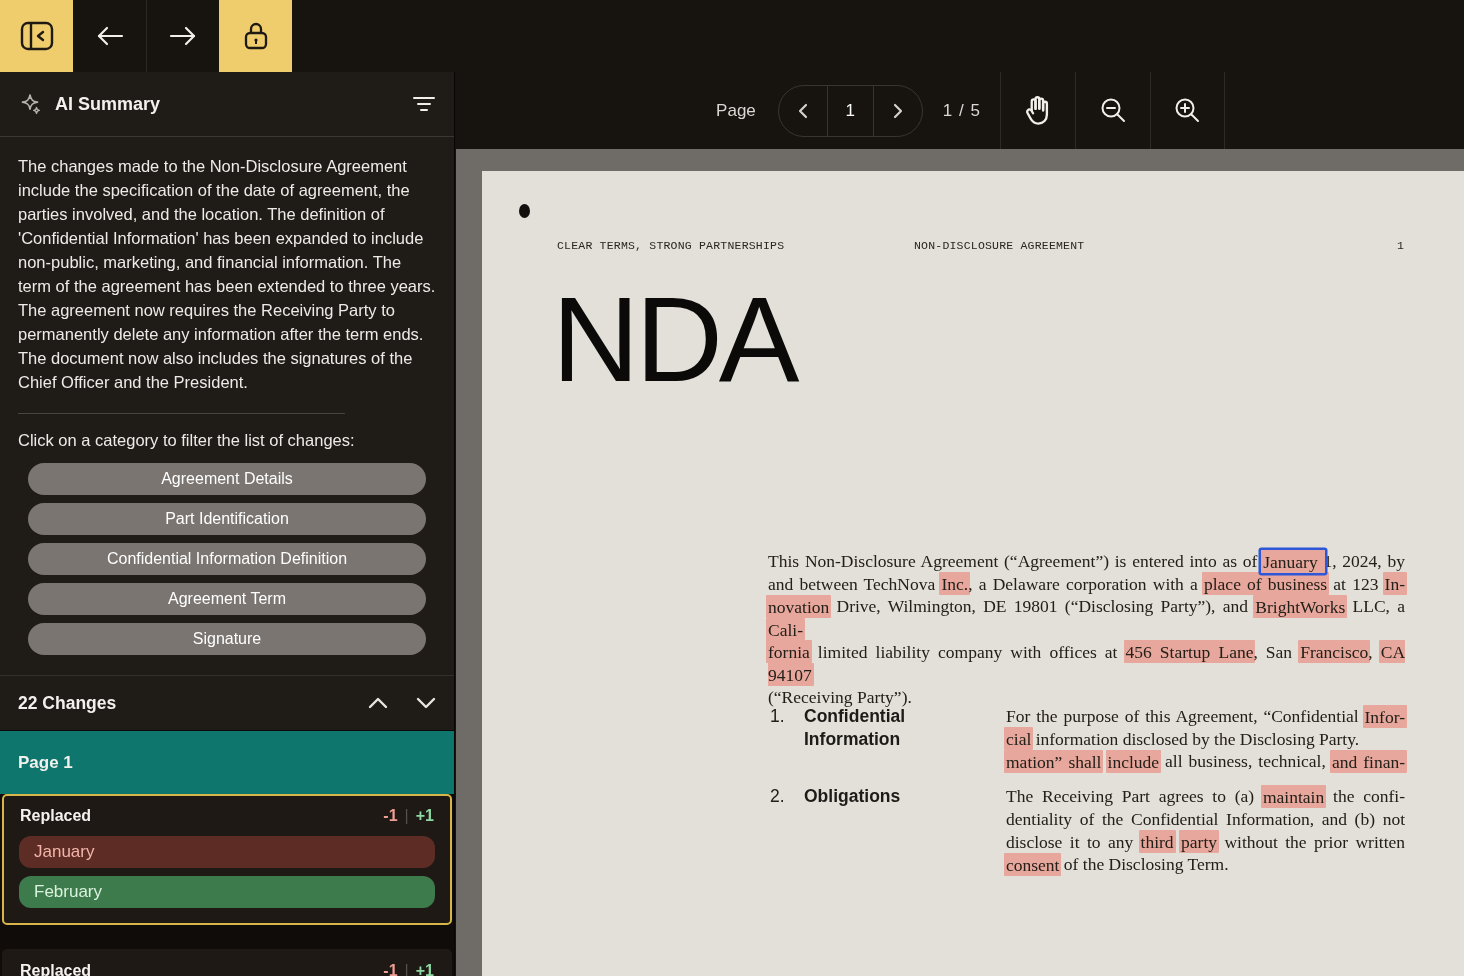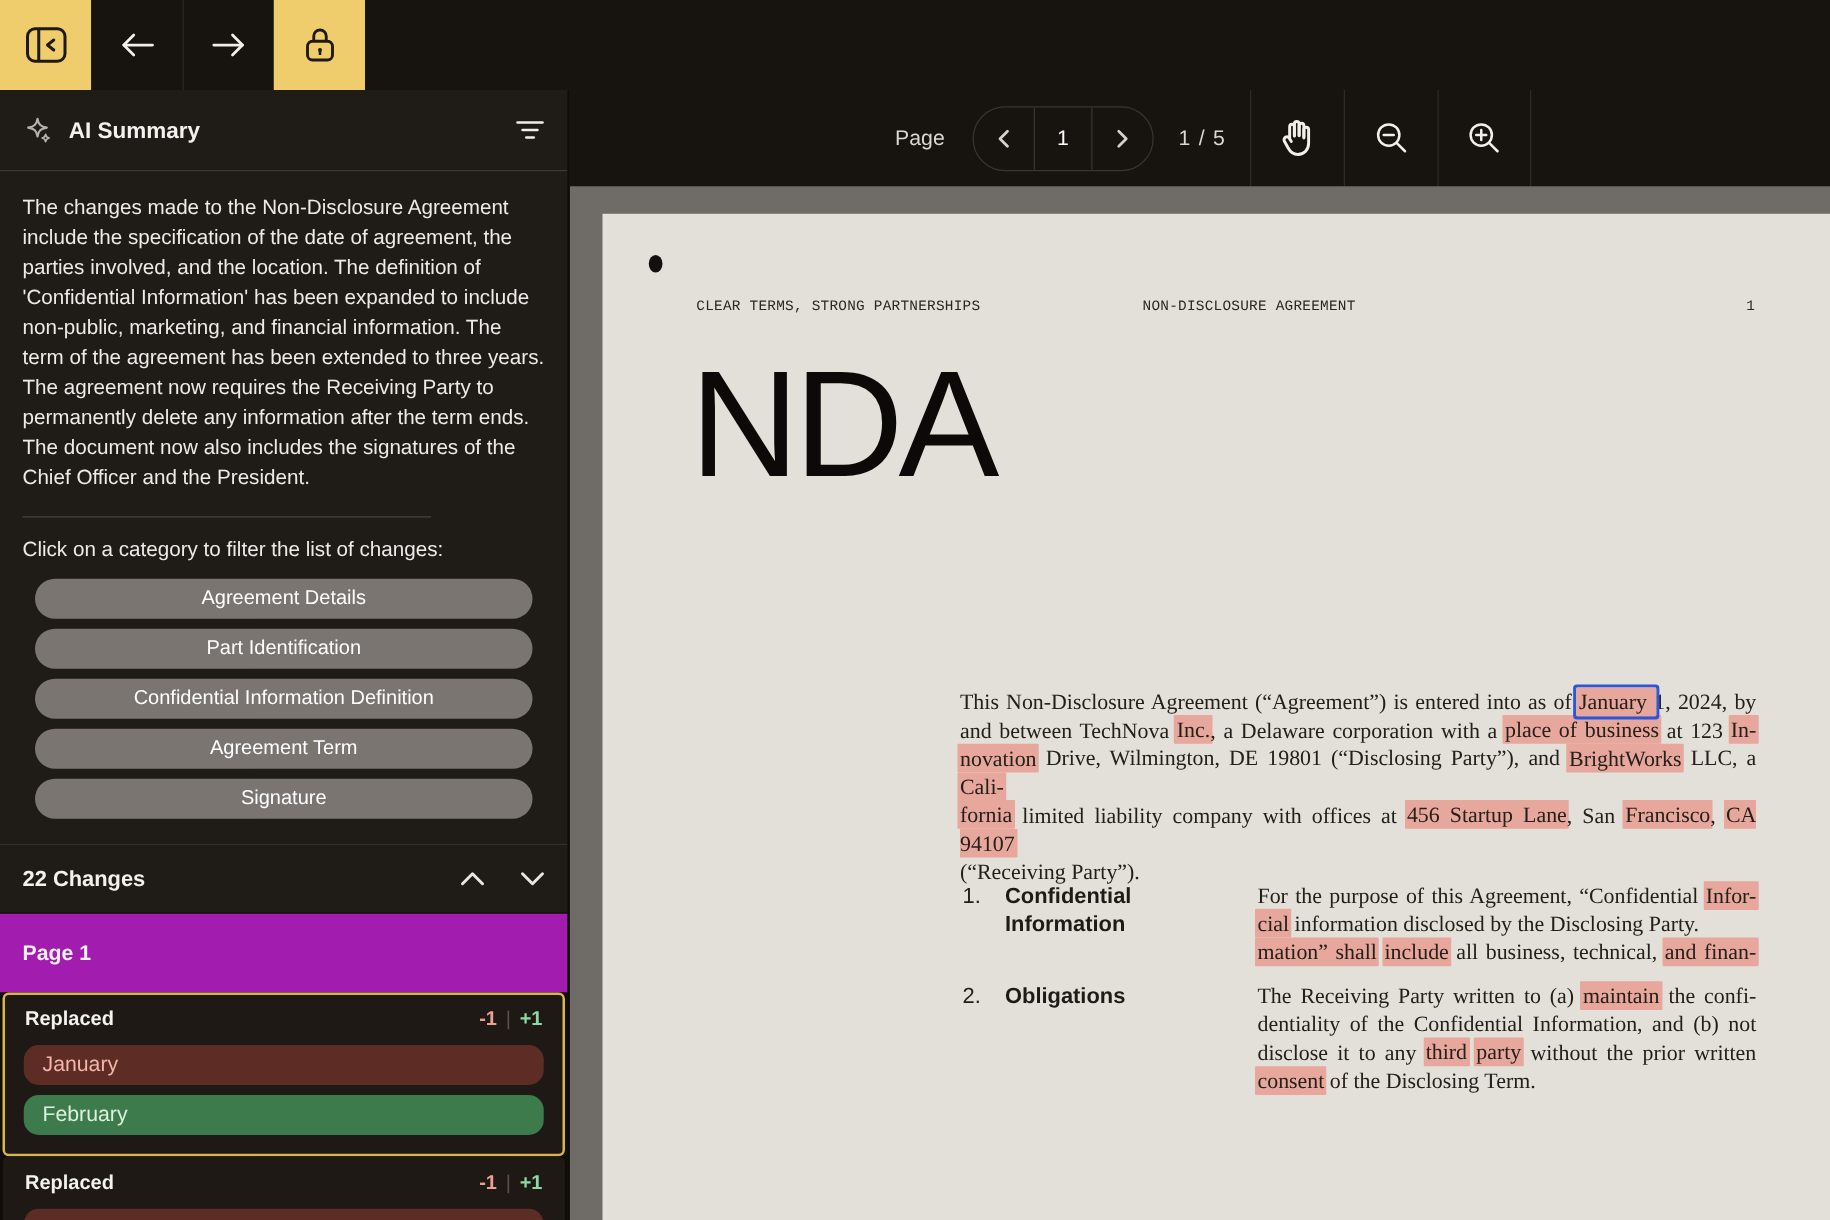--- a/index.html
+++ b/index.html
@@ -25,24 +25,24 @@
   .sep { height:1px; background:#49443f; margin:19px 0 0 18px; width:327px; }
   .hint { padding:17px 18px 13px; font-size:16.5px; color:#edebe8; }
   .chips { display:flex; flex-wrap:wrap; gap:8px 8px; padding:0 28px 20px;flex-direction:column; }
   .chip { background:#7a7571; color:#ffffff; border:none; border-radius:17px; padding:7px 17px;
           font-size:16px; font-family:"Liberation Sans", sans-serif; cursor:pointer; white-space:nowrap; }
 
   .changes-header { height:56px; display:flex; align-items:center; padding:0 18px;
                     border-top:1px solid #332f2a; border-bottom:1px solid #0c0a08;
                     font-weight:700; font-size:17.5px; color:#f3f1ee; background:#1f1b17; }
   .chev-group { margin-left:auto; display:flex; gap:28px; }
-  .page-strip { background:#a21caf; height:63px; display:flex; align-items:center; padding:0 18px;
+  .page-strip { background:#0f766e; height:63px; display:flex; align-items:center; padding:0 18px;
                 font-weight:700; font-size:17px; color:#f3f1ee; }
   .changes-list { background:#0f0c09; padding:0; }
-  .card { margin:0 2px 0; background:#1e1914; border:2px solid transparent; border-radius:5px;
+  .card { margin:0 2px 24px; background:#1e1914; border:2px solid transparent; border-radius:5px;
           padding:11px 15px 15px; cursor:pointer; }
   .card.selected { border-color:#d7b54a; }
   .card-head { display:flex; align-items:center; font-size:16px; font-weight:600; color:#f4f2ef; margin:0 1px 11px; }
   .counts { margin-left:auto; font-weight:600; font-size:16px; }
   .cnt-minus { color:#ef9e93; }
   .cnt-bar { color:#55504b; margin:0 7px; font-weight:400; }
   .cnt-plus { color:#8ed8a4; }
   .pill { height:32px; border-radius:12px; display:flex; align-items:center; padding:0 15px;
           font-size:17px; margin-top:8px; }
   .pill:first-of-type { margin-top:0; }
@@ -279,21 +279,21 @@
             <div class="item-body">
               <div class="dline just"><span>For the purpose of this Agreement, “Confidential </span><span class="hl">Infor-</span></div>
               <div class="dline"><span class="hl">cial</span><span> information disclosed by the Disclosing Party.</span></div>
               <div class="dline just"><span class="hl">mation” shall</span><span> </span><span class="hl">include</span><span> all business, technical, </span><span class="hl">and finan-</span></div>
             </div>
           </div>
           <div class="item">
             <div class="item-num">2.</div>
             <div class="item-heading">Obligations</div>
             <div class="item-body">
-              <div class="dline just"><span>The Receiving Party written to (a) </span><span class="hl">maintain</span><span> the confi-</span></div>
+              <div class="dline just"><span>The Receiving Part agrees to (a) </span><span class="hl">maintain</span><span> the confi-</span></div>
               <div class="dline just"><span>dentiality of the Confidential Information, and (b) not</span></div>
               <div class="dline just"><span>disclose it to any </span><span class="hl">third</span><span> </span><span class="hl">party</span><span> without the prior written</span></div>
               <div class="dline"><span class="hl">consent</span><span> of the Disclosing Term.</span></div>
             </div>
           </div>
         </div>
     </div>
   </div>
 
 </div>

